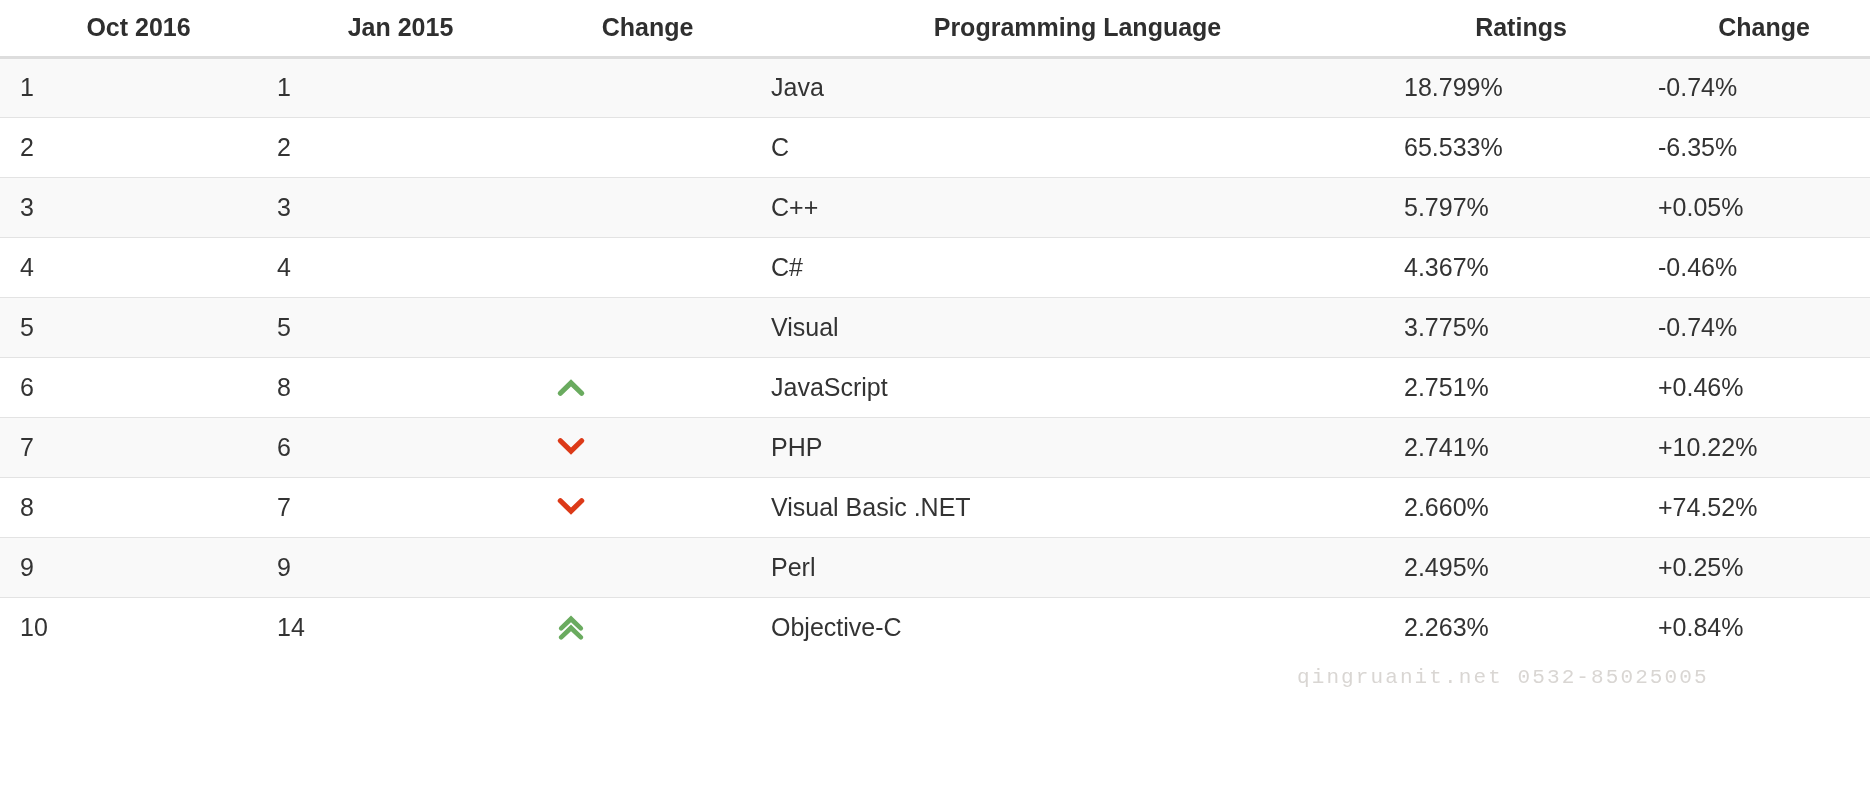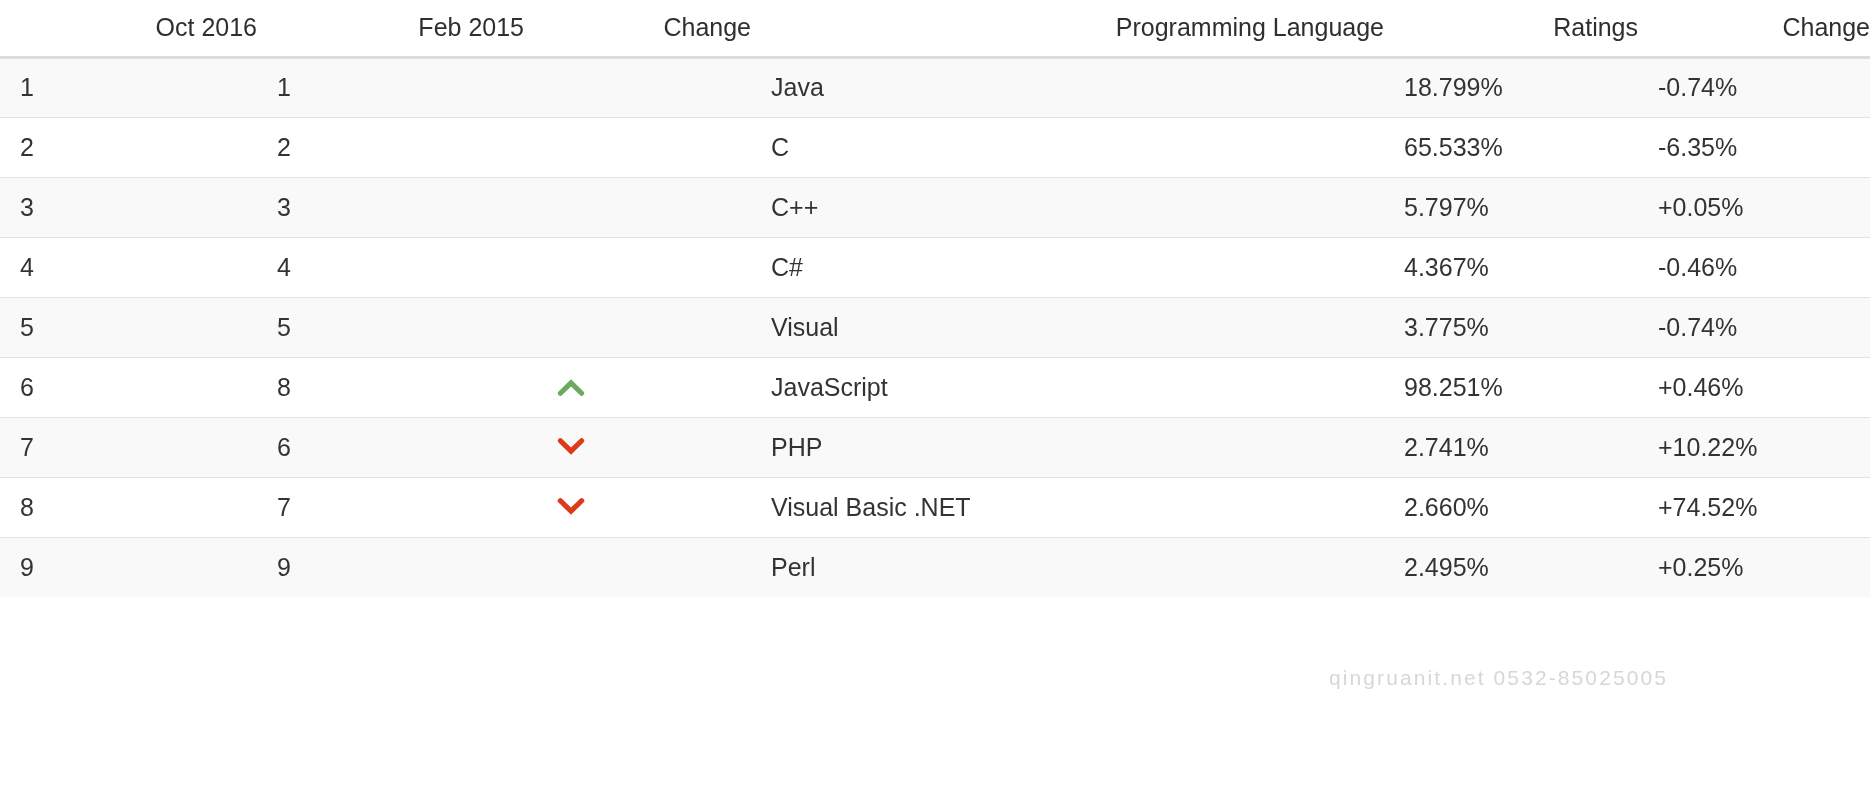--- a/index.html
+++ b/index.html
@@ -25,23 +25,23 @@
   
   .col-r1   { width: 257px; }
   .col-r2   { width: 267px; }
   .col-chg1 { width: 227px; }
   .col-lang { width: 633px; }
   .col-rat  { width: 254px; }
   .col-chg2 { width: 232px; }
 
   
   .tiobe-table thead th {
-    text-align: right;
+    text-align: center;
     font-size: 25px;
-    font-weight: normal;
+    font-weight: bold;
     color: #2f2f2f;
     padding: 0 0 0 20px;
     height: 57px;
     vertical-align: middle;
     background: #ffffff;
     border-bottom: 3px solid #dddddd;
     box-sizing: border-box;
     white-space: nowrap;
   }
 
@@ -78,46 +78,45 @@
     height: 26px;
     line-height: 0;
   }
   .arrow-wrap svg { display: block; }
 
   
   .watermark {
     position: absolute;
     left: 1297px;
     top: 666px;
-    font-family: Liberation Sans, sans-serif;
+    font-family: Liberation Mono, monospace;
     font-size: 21px;
     letter-spacing: 2.1px;
     color: #d9d6d3;
     white-space: nowrap;
     pointer-events: none;
     user-select: none;
-    margin-left: 32px;
   }
 </style>
 </head>
 <body>
 
 <table class="tiobe-table">
   <colgroup>
     <col class="col-r1">
       <col class="col-r2">
       <col class="col-chg1">
     <col class="col-lang">
       <col class="col-rat">
       <col class="col-chg2">
   </colgroup>
   <thead>
     <tr>
       <th>Oct 2016</th>
-      <th>Feb 2015</th>
+      <th>Jan 2015</th>
       <th>Change</th>
       <th>Programming Language</th>
       <th>Ratings</th>
       <th>Change</th>
     </tr>
   </thead>
   <tbody id="table-body">
       <tr class="stripe">
         <td>1</td>
         <td>1</td>
@@ -162,21 +161,21 @@
         <td>6</td>
         <td>8</td>
         <td class="chg-cell">
           <span class="arrow-wrap">
             <svg viewBox="0 0 34 26" width="34" height="26">
               <path d="M17 5.2 L29.5 17.4 a2.6 2.6 0 0 1 -3.7 3.7 L17 12.6 L8.2 21.1 a2.6 2.6 0 0 1 -3.7 -3.7 Z" fill="#6aab5f"></path>
             </svg>
           </span>
         </td>
         <td>JavaScript</td>
-        <td>98.251%</td>
+        <td>2.751%</td>
         <td>+0.46%</td>
       </tr>
       <tr class="stripe">
         <td>7</td>
         <td>6</td>
         <td class="chg-cell">
           <span class="arrow-wrap">
             <svg viewBox="0 0 34 26" width="34" height="26">
               <path d="M17 20.8 L4.5 8.6 a2.6 2.6 0 0 1 3.7 -3.7 L17 13.4 L25.8 4.9 a2.6 2.6 0 0 1 3.7 3.7 Z" fill="#dc3a18"></path>
             </svg>
@@ -201,16 +200,31 @@
         <td>+74.52%</td>
       </tr>
       <tr class="stripe">
         <td>9</td>
         <td>9</td>
         <td class="chg-cell"></td>
         <td>Perl</td>
         <td>2.495%</td>
         <td>+0.25%</td>
       </tr>
+      <tr class="plain">
+        <td>10</td>
+        <td>14</td>
+        <td class="chg-cell">
+          <span class="arrow-wrap">
+            <svg viewBox="0 0 34 26" width="34" height="26">
+              <path d="M17 1.5 L28.5 12.7 a2.3 2.3 0 0 1 -3.2 3.3 L17 8.2 L8.7 16 a2.3 2.3 0 0 1 -3.2 -3.3 Z" fill="#6aab5f"></path>
+              <path d="M17 10.5 L28.5 21.7 a2.3 2.3 0 0 1 -3.2 3.3 L17 17.2 L8.7 25 a2.3 2.3 0 0 1 -3.2 -3.3 Z" fill="#6aab5f"></path>
+            </svg>
+          </span>
+        </td>
+        <td>Objective-C</td>
+        <td>2.263%</td>
+        <td>+0.84%</td>
+      </tr>
     </tbody>
 </table>
 
 <div class="watermark">qingruanit.net 0532-85025005</div>
 
 </body></html>

